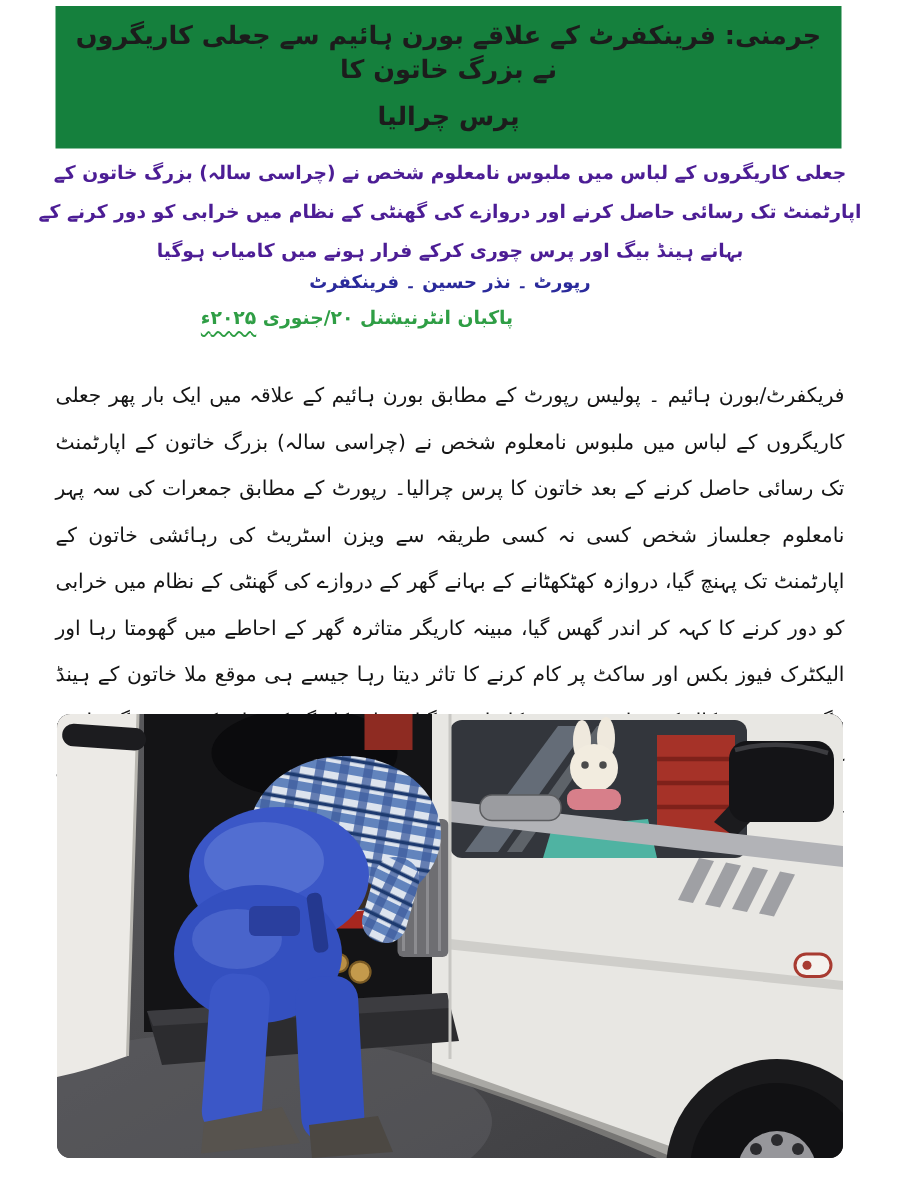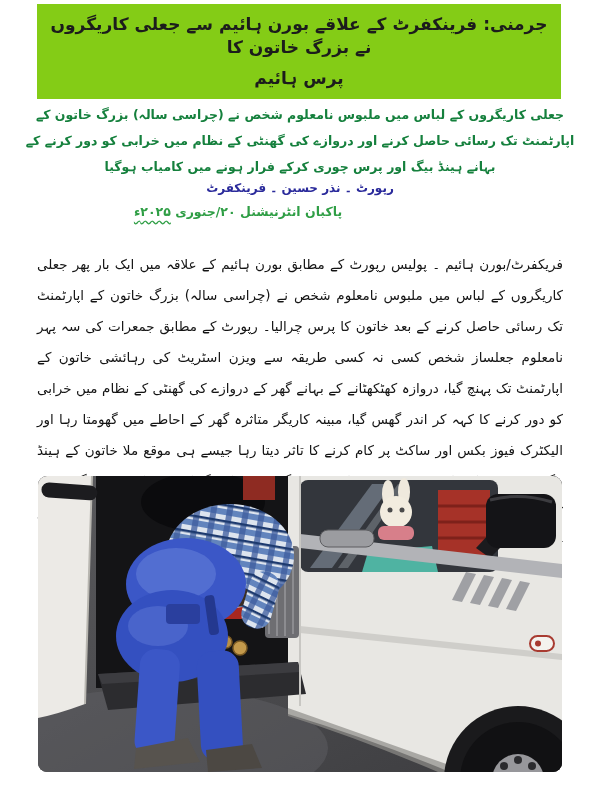--- a/index.html
+++ b/index.html
@@ -2,31 +2,31 @@
 <html lang="ur" dir="rtl"><head>
 <meta charset="utf-8">
 <style>
   html,body{margin:0;padding:0;background:#ffffff;}
   .page{
     position:relative;width:600px;height:786px;background:#ffffff;overflow:hidden;
     font-family:"DejaVu Sans",sans-serif;
   }
   .headline-block{
     position:absolute;left:37px;top:4px;width:524px;height:95px;
-    background:#84cc16;
+    background:#15803d;
     display:flex;flex-direction:column;justify-content:space-evenly;align-items:center;
     direction:rtl;text-align:center;
   }
   .headline-line{
     color:#1c1c1c;font-weight:bold;font-size:17px;line-height:1.35;padding:0 6px;
   }
   .subheadline{
     position:absolute;top:102px;left:14px;width:572px;
     direction:rtl;text-align:center;
-    color:#15803d;font-size:12.5px;font-weight:bold;line-height:26px;
+    color:#4c1d95;font-size:12.5px;font-weight:bold;line-height:26px;
   }
   .byline{
     position:absolute;top:181px;left:0;width:600px;
     direction:rtl;text-align:center;
     color:#2a2a9b;font-size:12px;font-weight:bold;
   }
   .dateline{
     position:absolute;top:204px;left:0;width:476px;
     direction:rtl;text-align:center;
     color:#2f9e45;font-size:12.5px;font-weight:bold;
@@ -46,21 +46,21 @@
   }
   .photo-frame svg{display:block;width:524px;height:296px;}
 </style>
 </head>
 <body>
 
 <div class="page">
 
   <div class="headline-block">
     <div class="headline-line">جرمنی: فرینکفرٹ کے علاقے بورن ہائیم سے جعلی کاریگروں نے بزرگ خاتون کا</div>
-    <div class="headline-line">پرس ہائیم</div>
+    <div class="headline-line">پرس چرالیا</div>
   </div>
 
   <div class="subheadline">جعلی کاریگروں کے لباس میں ملبوس نامعلوم شخص نے (چراسی سالہ) بزرگ خاتون کے اپارٹمنٹ تک رسائی حاصل کرنے اور دروازے کی گھنٹی کے نظام میں خرابی کو دور کرنے کے بہانے ہینڈ بیگ اور پرس چوری کرکے فرار ہونے میں کامیاب ہوگیا</div>
 
   <div class="byline">رپورٹ ۔ نذر حسین ۔ فرینکفرٹ</div>
 
   <div class="dateline"><span>پاکبان انٹرنیشنل ۲۰/جنوری </span><span class="year">۲۰۲۵ء</span></div>
 
   <div class="body-text">فریکفرٹ/بورن ہائیم ۔ پولیس رپورٹ کے مطابق بورن ہائیم کے علاقہ میں ایک بار پھر جعلی کاریگروں کے لباس میں ملبوس نامعلوم شخص نے (چراسی سالہ) بزرگ خاتون کے اپارٹمنٹ تک رسائی حاصل کرنے کے بعد خاتون کا پرس چرالیا۔ رپورٹ کے مطابق جمعرات کی سہ پہر نامعلوم جعلساز شخص کسی نہ کسی طریقہ سے ویزن اسٹریٹ کی رہائشی خاتون کے اپارٹمنٹ تک پہنچ گیا، دروازہ کھٹکھٹانے کے بہانے گھر کے دروازے کی گھنٹی کے نظام میں خرابی کو دور کرنے کا کہہ کر اندر گھس گیا، مبینہ کاریگر متاثرہ گھر کے احاطے میں گھومتا رہا اور الیکٹرک فیوز بکس اور ساکٹ پر کام کرنے کا تاثر دیتا رہا جیسے ہی موقع ملا خاتون کے ہینڈ بیگ سے پرس نکال کر فرار ہونے میں کامیاب ہوگیا، جعلی کاریگر کے جانے کے بعد بزرگ خاتون کو احساس ہوا کہ اس کا پرس ہینڈ بیگ سے چرالیا گیا ہے۔ پولیس نے رپورٹ درج کرکے تحقیق شروع کردی۔</div>
 

